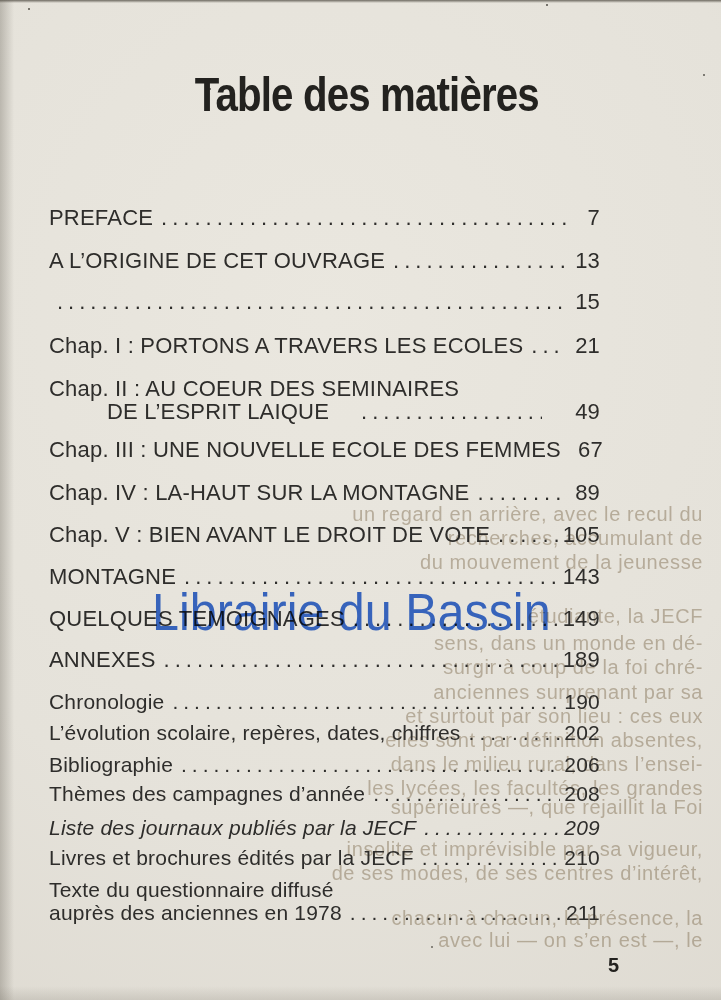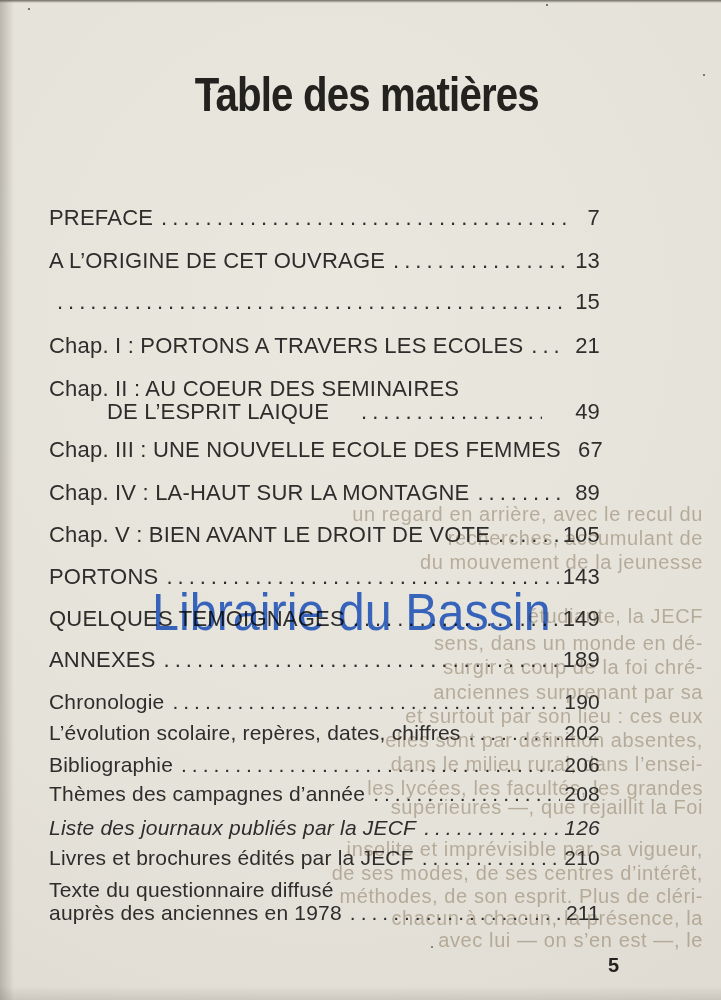--- a/index.html
+++ b/index.html
@@ -59,21 +59,20 @@
       <div class="ghost-line" style="top: 632px;">sens, dans un monde en dé-</div>
       <div class="ghost-line" style="top: 656px;">surgir à coup de la foi chré-</div>
       <div class="ghost-line" style="top: 681px;">anciennes surprenant par sa</div>
       <div class="ghost-line" style="top: 705px;">et surtout par son lieu : ces eux</div>
       <div class="ghost-line" style="top: 729px;">elles sont par définition absentes,</div>
       <div class="ghost-line" style="top: 753px;">dans le milieu rural, dans l’ensei-</div>
       <div class="ghost-line" style="top: 777px;">les lycées, les facultés, les grandes</div>
       <div class="ghost-line" style="top: 796px;">supérieures —, que réjaillit la Foi</div>
       <div class="ghost-line" style="top: 838px;">insolite et imprévisible par sa vigueur,</div>
       <div class="ghost-line" style="top: 862px;">de ses modes, de ses centres d’intérêt,</div>
-      <div class="ghost-line" style="top: 885px;">méthodes, de son esprit. Plus de cléri-</div>
       <div class="ghost-line" style="top: 907px;">chacun à chacun, la présence, la</div>
       <div class="ghost-line" style="top: 929px;">avec lui — on s’en est —, le</div>
     </div>
 
   <div class="title-wrap">
     <span class="title">Table des matières</span>
   </div>
 
   <div class="toc" id="toc">
       <div class="entry" style="top: 206px;">
@@ -129,21 +128,21 @@
       </div>
       <div class="entry" style="top: 523px;">
         <div class="row">
           <span class="lbl">Chap. V : BIEN AVANT LE DROIT DE VOTE</span>
           <span class="dots">..........................................................................................</span>
           <span class="num">105</span>
         </div>
       </div>
       <div class="entry" style="top: 565px;">
         <div class="row">
-          <span class="lbl">PORTONS</span>
+          <span class="lbl">MONTAGNE</span>
           <span class="dots">..........................................................................................</span>
           <span class="num">143</span>
         </div>
       </div>
       <div class="entry" style="top: 607px;">
         <div class="row">
           <span class="lbl">QUELQUES TEMOIGNAGES</span>
           <span class="dots">..........................................................................................</span>
           <span class="num">149</span>
         </div>
@@ -180,21 +179,21 @@
         <div class="row">
           <span class="lbl">Thèmes des campagnes d’année</span>
           <span class="dots">..........................................................................................</span>
           <span class="num">208</span>
         </div>
       </div>
       <div class="entry small" style="top: 816px; font-style: italic;">
         <div class="row">
           <span class="lbl">Liste des journaux publiés par la JECF</span>
           <span class="dots">..........................................................................................</span>
-          <span class="num">126</span>
+          <span class="num">209</span>
         </div>
       </div>
       <div class="entry small" style="top: 846px;">
         <div class="row">
           <span class="lbl">Livres et brochures édités par la JECF</span>
           <span class="dots">..........................................................................................</span>
           <span class="num">210</span>
         </div>
       </div>
       <div class="entry small" style="top: 878px;">

